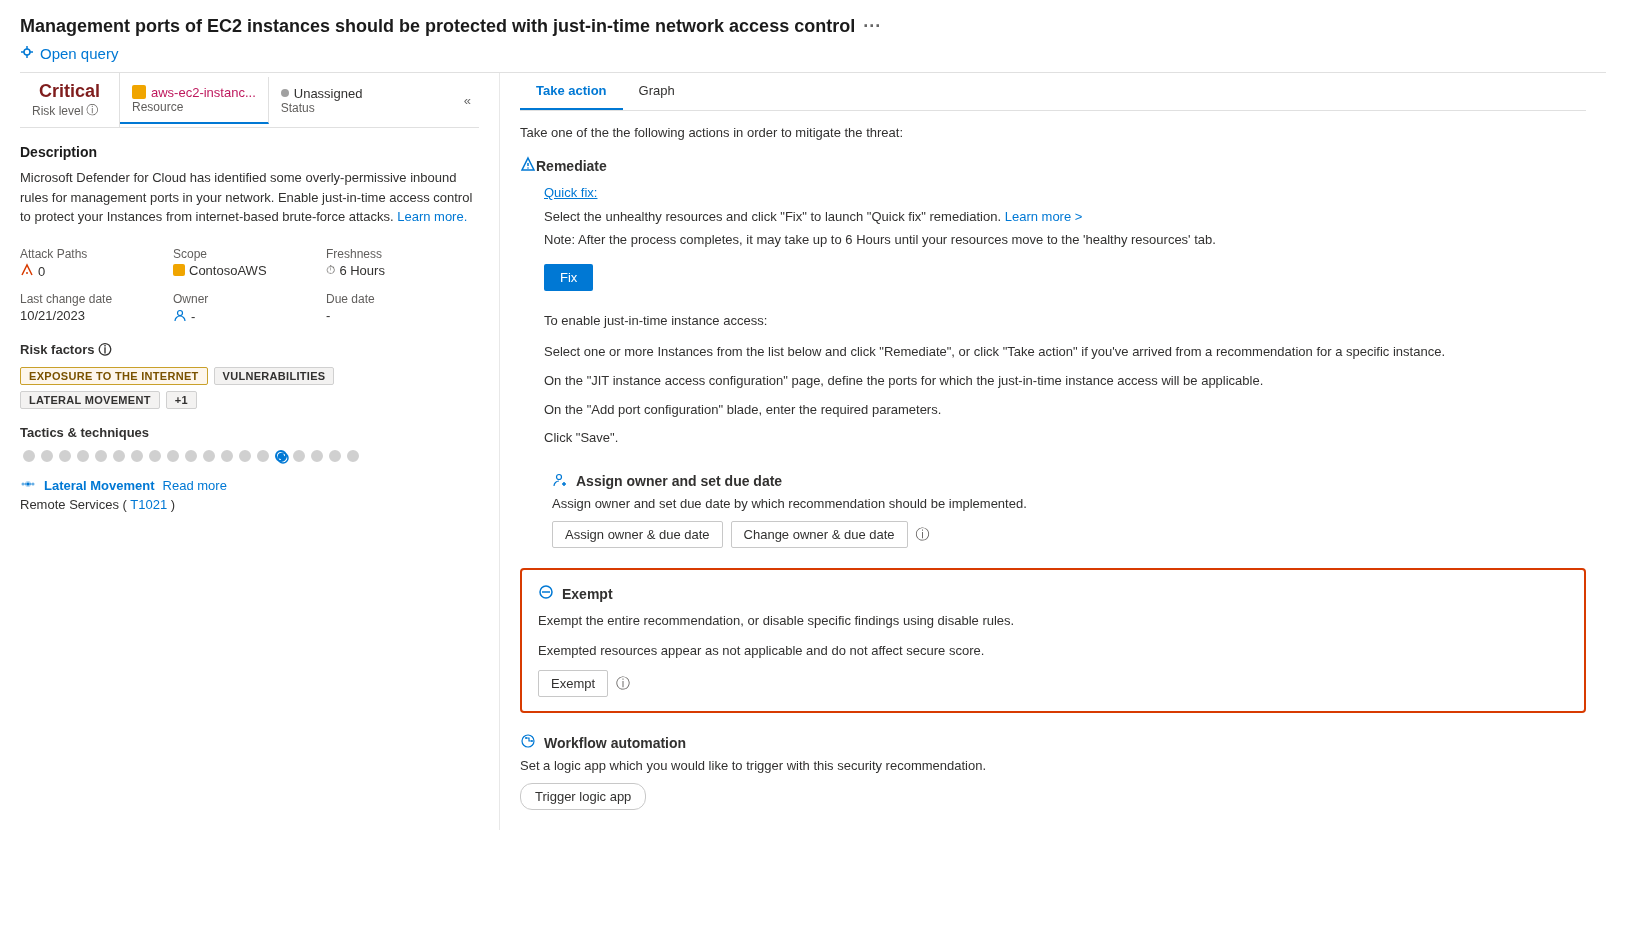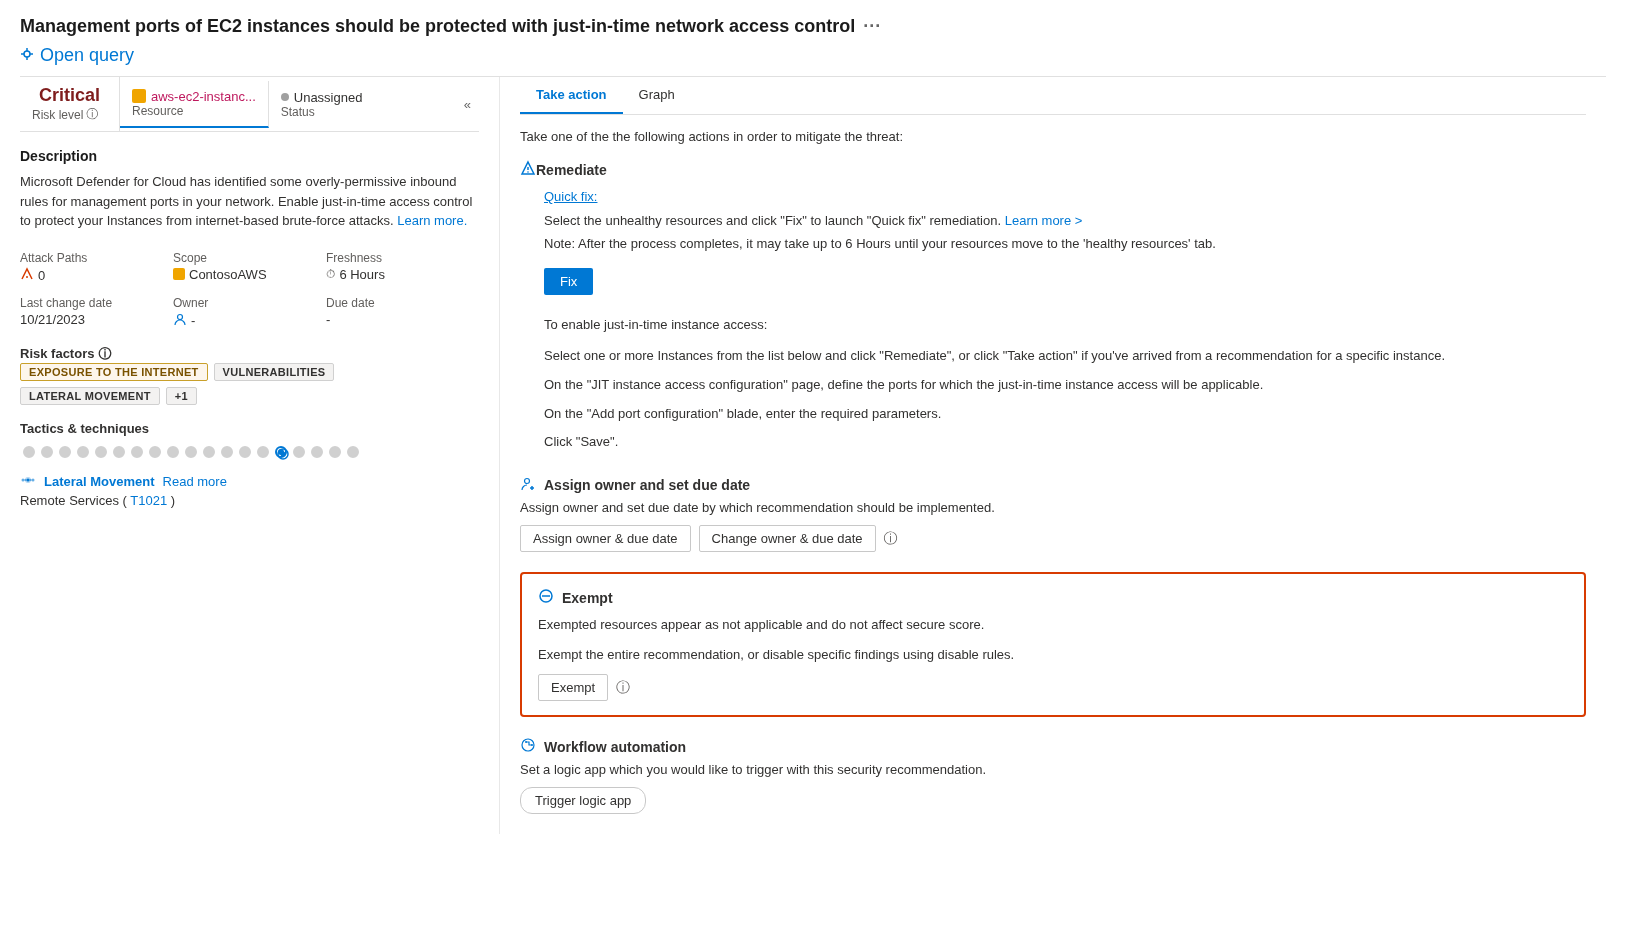--- a/index.html
+++ b/index.html
@@ -3,21 +3,21 @@
   <meta charset="utf-8">
   <style>
     * { box-sizing: border-box; margin: 0; padding: 0; }
     body { font-family: 'Segoe UI', Arial, sans-serif; font-size: 13px; color: #323130; background: #fff; overflow-x: hidden; }
     
     .page-container { padding: 16px 20px; max-width: 1626px; }
     
     .page-title { font-size: 18px; font-weight: 600; color: #1b1b1b; margin-bottom: 8px; display: flex; align-items: center; gap: 8px; }
     .page-title-dots { color: #666; font-size: 18px; }
     
-    .open-query { display: flex; align-items: center; gap: 6px; color: #0078d4; font-size: 18px; cursor: pointer; margin-bottom: 10px; }
+    .open-query { display: flex; align-items: center; gap: 6px; color: #0078d4; font-size: 15px; cursor: pointer; margin-bottom: 10px; }
     
     .top-divider { border: none; border-top: 1px solid #e0e0e0; margin-bottom: 0; }
     
     .main-layout { display: flex; gap: 0; }
     
     
     .left-panel { width: 480px; min-width: 480px; padding-right: 20px; border-right: 1px solid #e8e8e8; }
     
     .tabs-row { display: flex; align-items: center; border-bottom: 1px solid #e0e0e0; margin-bottom: 0; position: relative; }
     .tab-collapse { margin-left: auto; padding: 10px 8px; cursor: pointer; color: #666; }
@@ -31,21 +31,21 @@
     
     .description-text { font-size: 13px; color: #323130; line-height: 1.5; margin-bottom: 4px; }
     .description-text a { color: #0078d4; text-decoration: none; }
     
     .meta-grid { display: grid; grid-template-columns: 1fr 1fr 1fr; gap: 12px 0; margin-top: 16px; margin-bottom: 16px; }
     .meta-item { display: flex; flex-direction: column; gap: 2px; }
     .meta-label { font-size: 12px; color: #605e5c; font-weight: 500; }
     .meta-value { font-size: 13px; color: #323130; display: flex; align-items: center; gap: 4px; }
     
     .risk-factors-section { margin-bottom: 16px; }
-    .risk-factors-title { font-size: 13px; font-weight: 600; display: flex; align-items: center; gap: 4px; }
+    .risk-factors-title { font-size: 13px; font-weight: 600; margin-bottom: 8px; display: flex; align-items: center; gap: 4px; }
     .risk-tags { display: flex; flex-wrap: wrap; gap: 6px; }
     .risk-tag { background: #f3f2f1; border: 1px solid #d0d0d0; border-radius: 2px; padding: 2px 8px; font-size: 11px; font-weight: 600; color: #323130; text-transform: uppercase; letter-spacing: 0.3px; }
     .risk-tag.internet { background: #fdf6ec; border-color: #c9a02a; color: #7a5200; }
     .risk-tag.vuln { background: #f3f2f1; }
     .risk-tag.lateral { background: #f3f2f1; }
     .risk-tag.plus { background: #f3f2f1; }
     
     .tactics-section { margin-bottom: 12px; }
     .tactics-title { font-size: 13px; font-weight: 600; margin-bottom: 10px; }
     .tactics-timeline { display: flex; align-items: center; gap: 0; margin-bottom: 10px; overflow-x: auto; padding-bottom: 4px; }
@@ -75,21 +75,21 @@
     .quick-fix-link { color: #0078d4; text-decoration: underline; font-size: 13px; font-weight: 500; }
     .action-text { font-size: 13px; color: #323130; line-height: 1.5; margin-bottom: 4px; }
     .action-text a { color: #0078d4; text-decoration: none; }
     
     .fix-button { background: #0078d4; color: #fff; border: none; padding: 6px 16px; font-size: 13px; cursor: pointer; border-radius: 2px; margin: 10px 0; font-weight: 500; }
     
     .jit-instructions { margin-top: 10px; }
     .jit-instruction { font-size: 13px; color: #323130; line-height: 1.6; padding: 2px 0; }
     .jit-instruction.indented { padding-left: 16px; }
     
-    .assign-section { margin-bottom: 20px; }
+    .assign-section { margin-bottom: 20px; margin-left: 32px; }
     .assign-section-header { display: flex; align-items: center; gap: 8px; margin-bottom: 6px; }
     .assign-title { font-size: 14px; font-weight: 600; }
     .assign-desc { font-size: 13px; color: #323130; margin-bottom: 10px; }
     .assign-buttons { display: flex; align-items: center; gap: 8px; }
     .assign-btn { background: #fff; border: 1px solid #c8c8c8; color: #323130; padding: 5px 12px; font-size: 13px; cursor: pointer; border-radius: 2px; }
     .info-icon { color: #605e5c; font-size: 14px; cursor: pointer; }
     
     .exempt-section { border: 2px solid #d83b01; border-radius: 4px; padding: 14px 16px; margin-bottom: 20px; background: #fff; }
     .exempt-header { display: flex; align-items: center; gap: 8px; margin-bottom: 8px; }
     .exempt-title { font-size: 14px; font-weight: 600; }
@@ -361,22 +361,22 @@
       <div class="exempt-section">
         <div class="exempt-header">
           <span style="color:#0078d4;">
             <svg width="16" height="16" viewBox="0 0 16 16" fill="none">
               <circle cx="8" cy="8" r="6" stroke="#0078d4" stroke-width="1.5" fill="none"></circle>
               <line x1="4" y1="8" x2="12" y2="8" stroke="#0078d4" stroke-width="1.5"></line>
             </svg>
           </span>
           <span class="exempt-title">Exempt</span>
         </div>
+        <div class="exempt-desc">Exempt the entire recommendation, or disable specific findings using disable rules.</div>
         <div class="exempt-desc">Exempted resources appear as not applicable and do not affect secure score.</div>
-        <div class="exempt-desc">Exempt the entire recommendation, or disable specific findings using disable rules.</div>
         <div class="exempt-buttons">
           <button class="exempt-btn">Exempt</button>
           <span class="info-icon">ⓘ</span>
         </div>
       </div>
 
       <div class="workflow-section">
         <div class="workflow-header">
           <span style="color:#0078d4;">
             <svg width="16" height="16" viewBox="0 0 16 16" fill="none">

